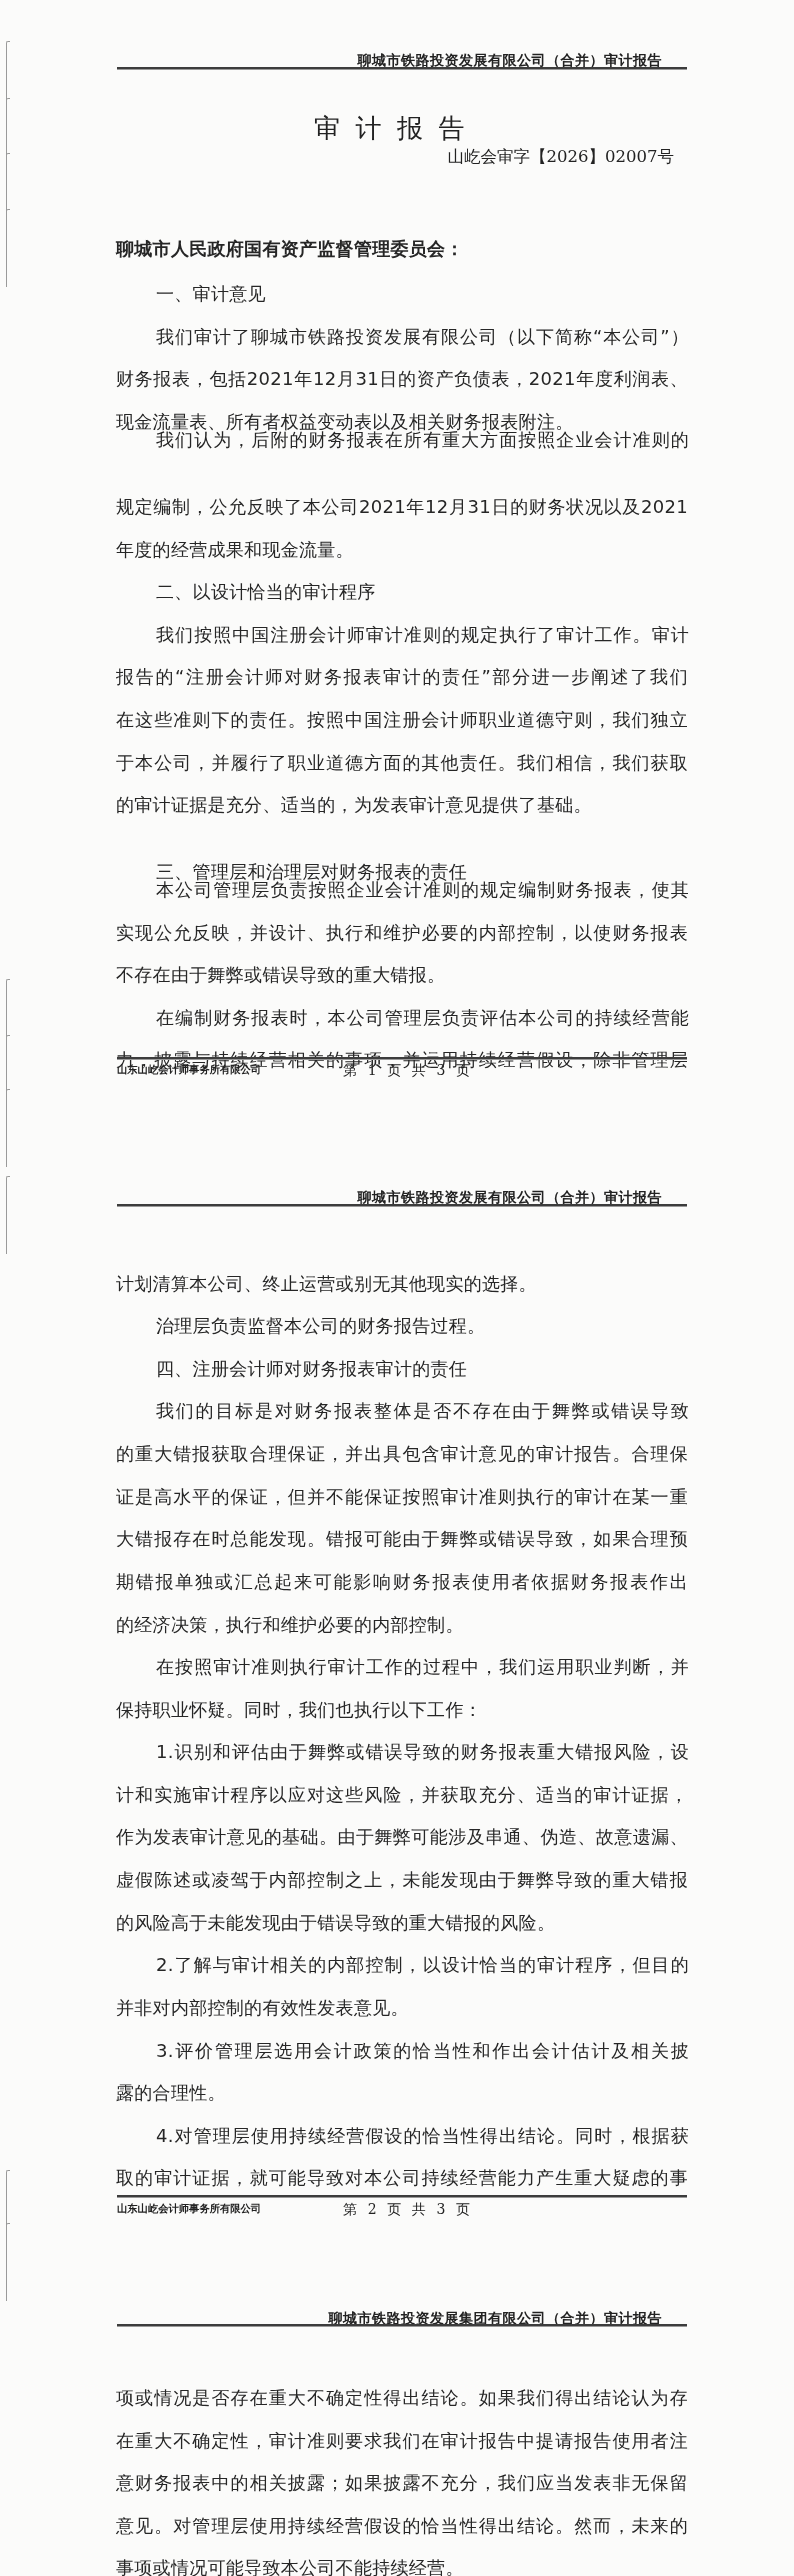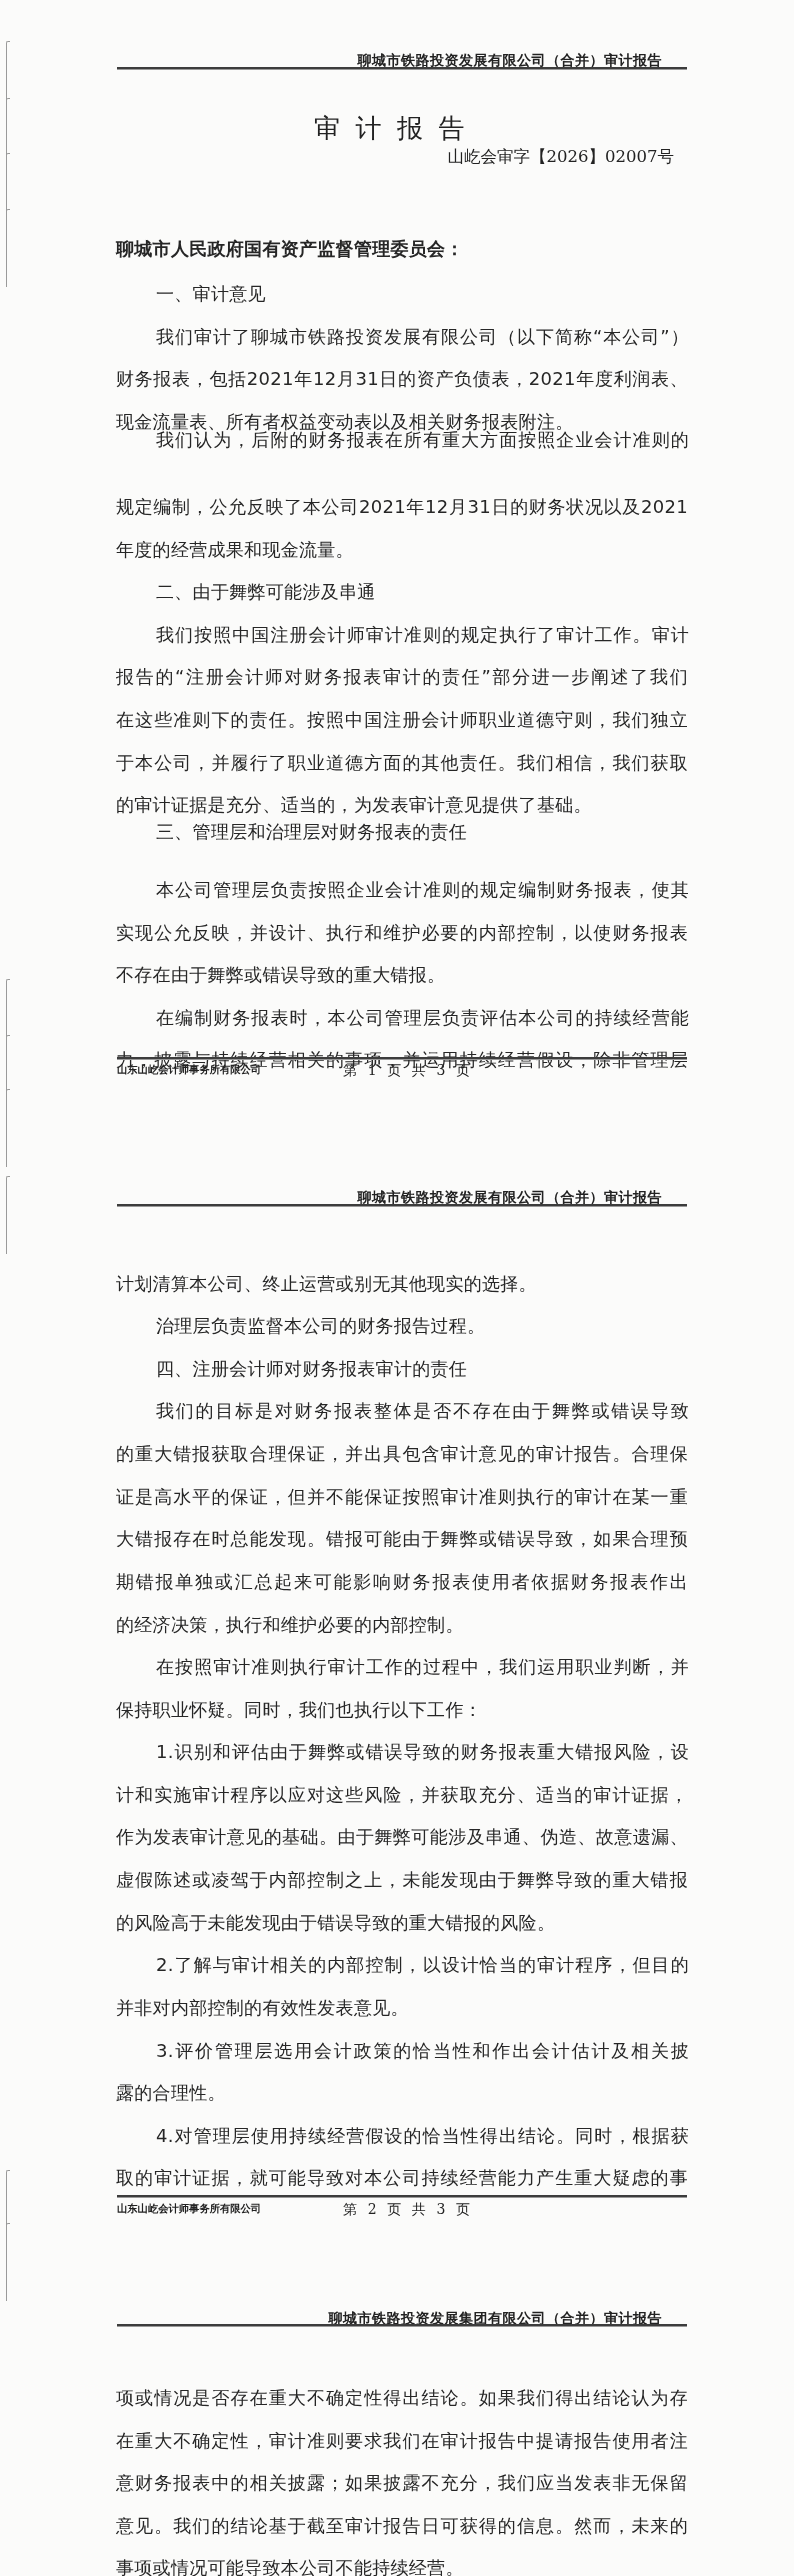--- a/index.html
+++ b/index.html
@@ -51,27 +51,27 @@
   <div class="line addressee" style="top:205px">聊城市人民政府国有资产监督管理委员会：</div>
 
   <div id="page1-lines">
       <div class="line indent" style="top: 250px;">一、审计意见</div>
       <div class="line indent justify" style="top: 293px;">我们审计了聊城市铁路投资发展有限公司（以下简称“本公司”）</div>
       <div class="line justify" style="top: 335px;">财务报表，包括2021年12月31日的资产负债表，2021年度利润表、</div>
       <div class="line" style="top: 378px;">现金流量表、所有者权益变动表以及相关财务报表附注。</div>
       <div class="line indent justify" style="top: 396px;">我们认为，后附的财务报表在所有重大方面按照企业会计准则的</div>
       <div class="line justify" style="top: 463px;">规定编制，公允反映了本公司2021年12月31日的财务状况以及2021</div>
       <div class="line" style="top: 506px;">年度的经营成果和现金流量。</div>
-      <div class="line indent" style="top: 548px;">二、由于舞弊可能涉及串通</div>
+      <div class="line indent" style="top: 548px;">二、以设计恰当的审计程序</div>
       <div class="line indent justify" style="top: 591px;">我们按照中国注册会计师审计准则的规定执行了审计工作。审计</div>
       <div class="line justify" style="top: 633px;">报告的“注册会计师对财务报表审计的责任”部分进一步阐述了我们</div>
       <div class="line justify" style="top: 676px;">在这些准则下的责任。按照中国注册会计师职业道德守则，我们独立</div>
       <div class="line justify" style="top: 719px;">于本公司，并履行了职业道德方面的其他责任。我们相信，我们获取</div>
       <div class="line" style="top: 761px;">的审计证据是充分、适当的，为发表审计意见提供了基础。</div>
-      <div class="line indent" style="top: 788px;">三、管理层和治理层对财务报表的责任</div>
+      <div class="line indent" style="top: 828px;">三、管理层和治理层对财务报表的责任</div>
       <div class="line indent justify" style="top: 846px;">本公司管理层负责按照企业会计准则的规定编制财务报表，使其</div>
       <div class="line justify" style="top: 889px;">实现公允反映，并设计、执行和维护必要的内部控制，以使财务报表</div>
       <div class="line" style="top: 931px;">不存在由于舞弊或错误导致的重大错报。</div>
       <div class="line indent justify" style="top: 974px;">在编制财务报表时，本公司管理层负责评估本公司的持续经营能</div>
       <div class="line justify" style="top: 1016px;">力，披露与持续经营相关的事项，并运用持续经营假设，除非管理层</div>
     </div>
 
   <div class="rule" style="top:1057px"></div>
   <div class="footer-firm" style="top:1063px">山东山屹会计师事务所有限公司</div>
   <div class="footer-page" style="top:1062px">第 1 页 共 3 页</div>
@@ -112,19 +112,19 @@
 </section>
 
 <section>
   <div class="page-header-text" style="top:2310px">聊城市铁路投资发展集团有限公司（合并）审计报告</div>
   <div class="rule" style="top:2324px"></div>
 
   <div id="page3-lines">
       <div class="line justify" style="top: 2354px;">项或情况是否存在重大不确定性得出结论。如果我们得出结论认为存</div>
       <div class="line justify" style="top: 2397px;">在重大不确定性，审计准则要求我们在审计报告中提请报告使用者注</div>
       <div class="line justify" style="top: 2439px;">意财务报表中的相关披露；如果披露不充分，我们应当发表非无保留</div>
-      <div class="line justify" style="top: 2482px;">意见。我们的结论基于截至审计报告日可获得的信息。然而，未来的</div>
+      <div class="line justify" style="top: 2482px;">意见。对管理层使用持续经营假设的恰当性得出结论。然而，未来的</div>
       <div class="line" style="top: 2524px;">事项或情况可能导致本公司不能持续经营。</div>
       <div class="line indent justify" style="top: 2567px;">5.评价财务报表的总体列报、结构和内容，并评价财务报表是否</div>
     </div>
 
 </section>
 
 
 </body></html>

